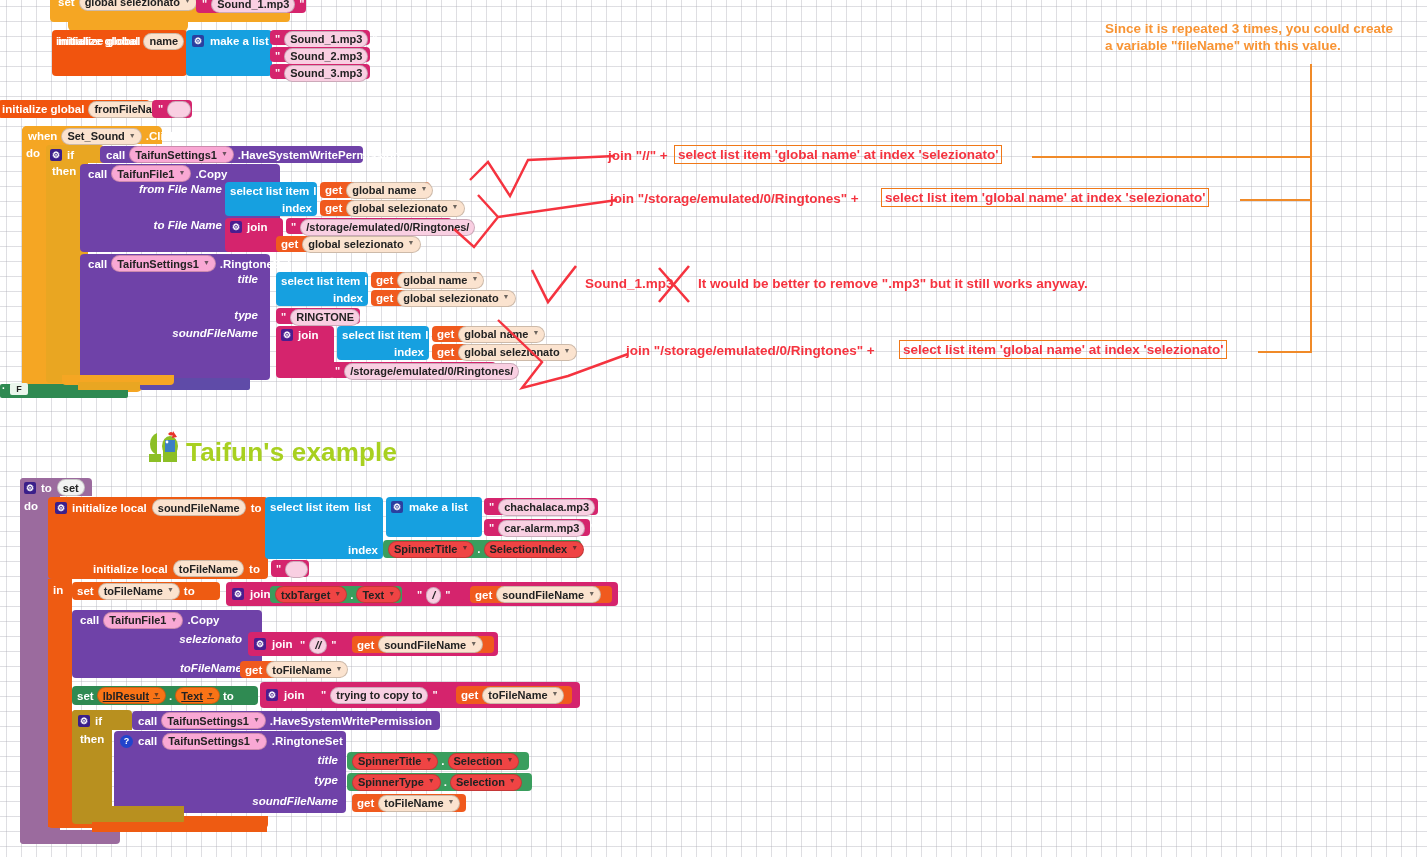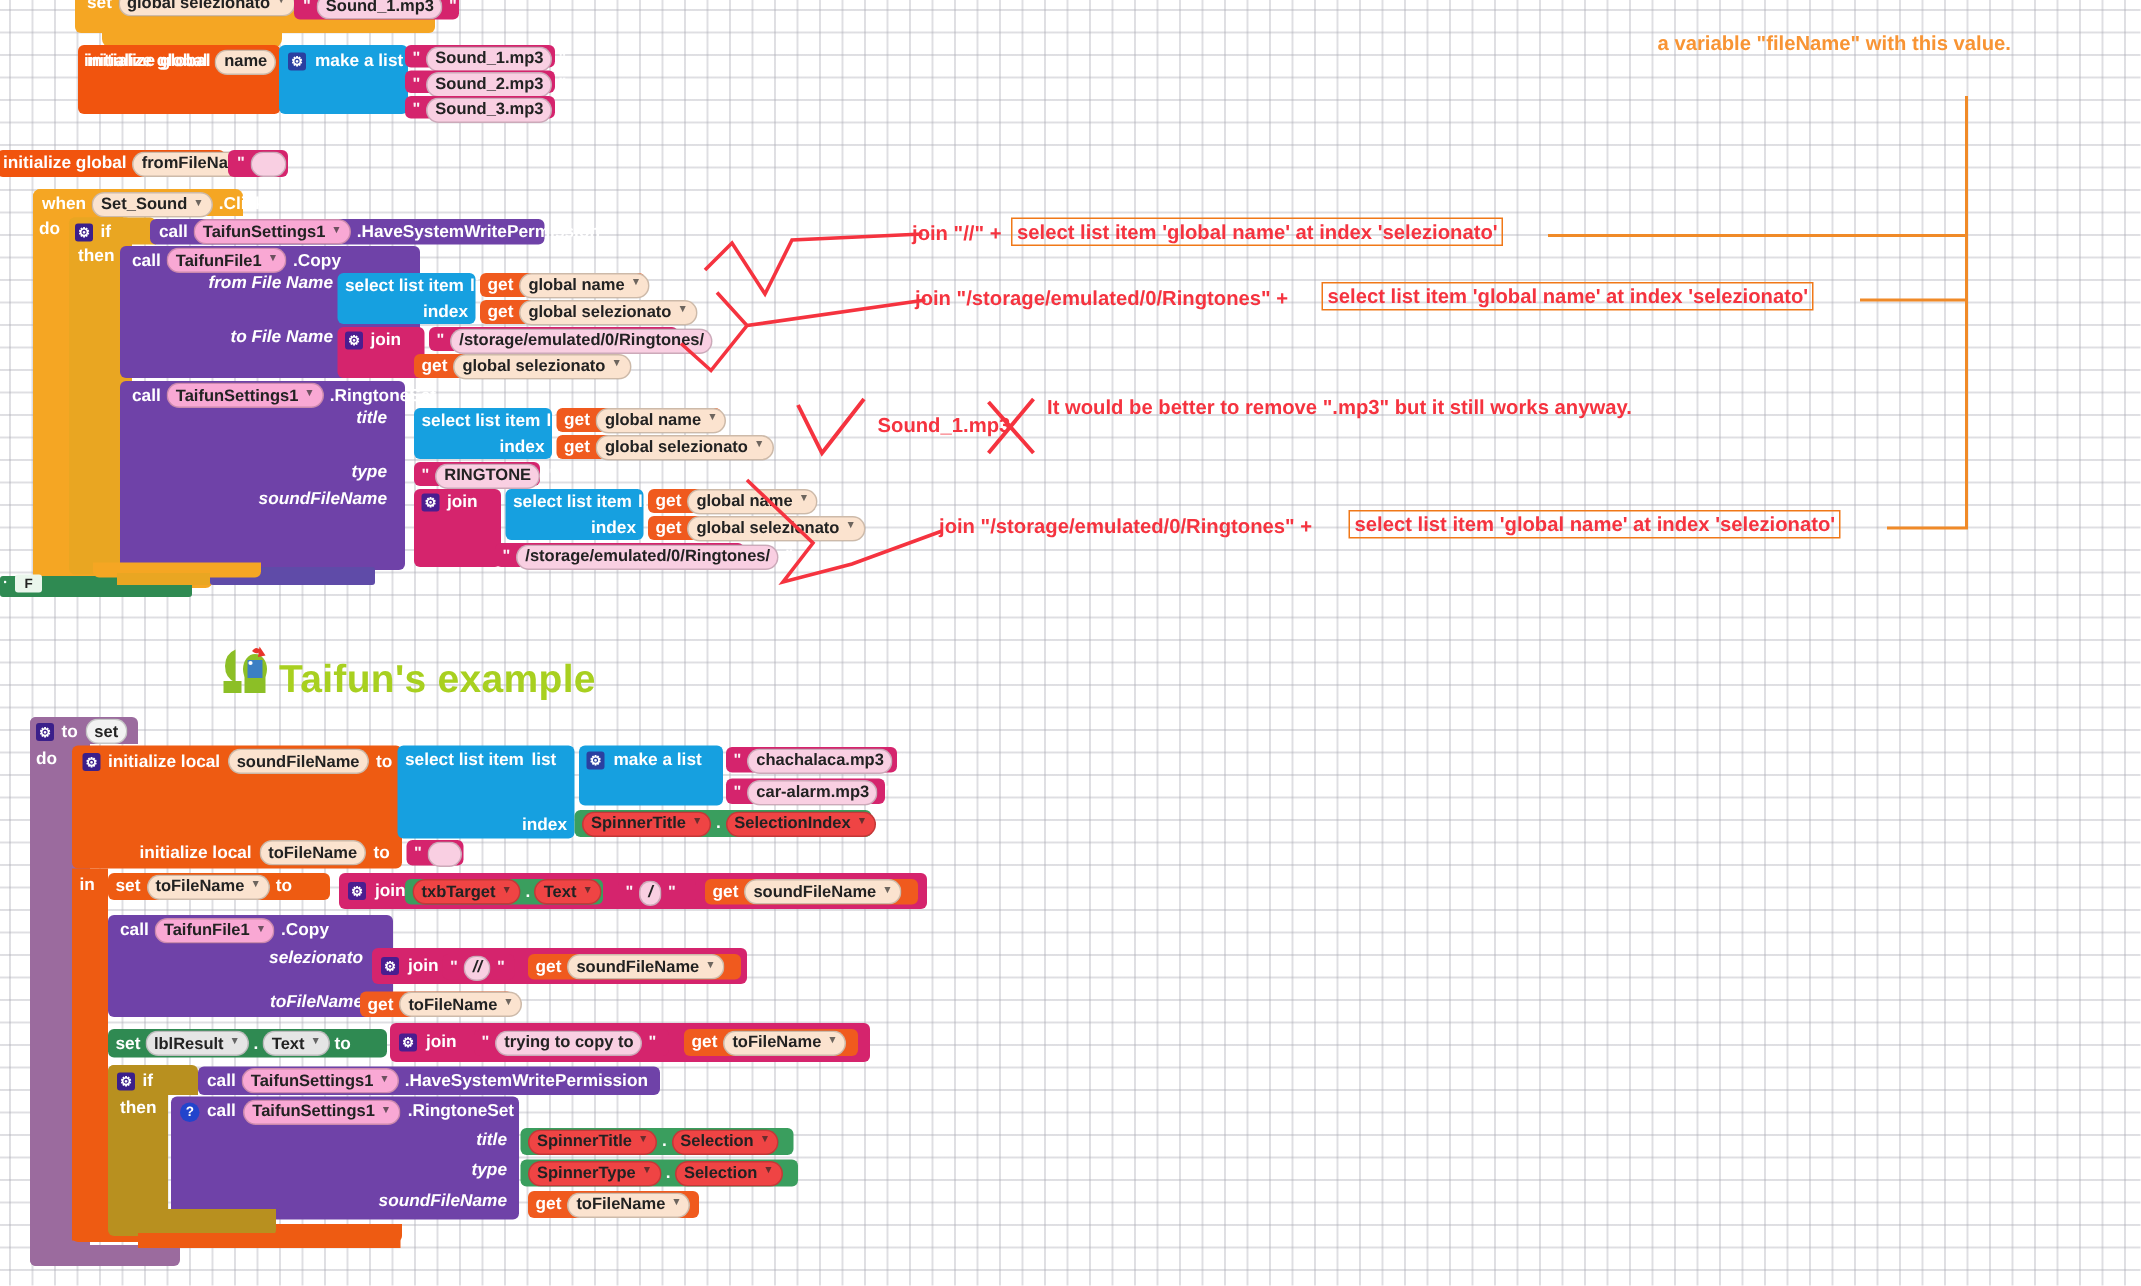--- a/index.html
+++ b/index.html
@@ -24,21 +24,21 @@
        white-space:nowrap;}
   .row{display:flex;align-items:center;gap:4px;height:20px;padding:0 5px;}
   .lbl{color:#fff;font-weight:bold;}
 
   
   .fld{background:#f9a8d4;color:#222;border-radius:9px;padding:0px 5px;
        font-weight:bold;font-size:11px;display:inline-flex;align-items:center;gap:4px;
        border:1px solid rgba(0,0,0,.18);height:15px;}
   .fld.light{background:#fbe3cf;}
   .fld.green{background:#ef4444;}
-  .fld.grn2{background:#e5e5e5;}
+  .fld.grn2{background:#f97316;text-decoration:underline;}
   .fld.pink{background:#f9cfe2;}
   .fld.white{background:#f2f2f2;}
   .caret{font-size:7px;opacity:.65;transform:translateY(-1px);}
 
   
   .gear{width:12px;height:12px;border-radius:2px;display:inline-flex;
         align-items:center;justify-content:center;font-size:9px;color:#fff;
         background:#4a1d8f;flex:0 0 auto;}
   .gear.dkblue{background:#2a3fa0;}
   .gear.plain{background:#3b1f8a;}
@@ -347,20 +347,21 @@
 </div>
 
 <div class="abs" style="left:140px;top:378px;width:110px;height:12px;background:#5f4ba8;border-radius:2px;"></div>
 <div class="abs" style="left:0px;top:384px;width:128px;height:14px;background:#2f8a52;border-radius:2px;"></div>
 <div class="abs" style="left:2px;top:383px;color:#fff;font-weight:bold;font-size:10px;">·</div>
 <div class="abs" style="left:10px;top:383px;width:18px;height:12px;background:#eaf6ec;border-radius:2px;color:#222;font-size:9px;font-weight:bold;text-align:center;line-height:12px;">F</div>
 <div class="abs" style="left:62px;top:375px;width:112px;height:10px;background:#f5a623;border-radius:0 0 4px 4px;"></div>
 <div class="abs" style="left:78px;top:382px;width:62px;height:8px;background:#e9a622;"></div>
 
 <div class="orange-note" style="left:1105px;top:20px;">
+  <div>Since it is repeated 3 times, you could create</div>
   <div>a variable "fileName" with this value.</div>
 </div>
 
 <div class="oline" style="left:1310px;top:64px;width:2px;height:288px;"></div>
 <div class="oline" style="left:1032px;top:156px;width:280px;height:2px;"></div>
 <div class="oline" style="left:1240px;top:199px;width:72px;height:2px;"></div>
 <div class="oline" style="left:1258px;top:351px;width:54px;height:2px;"></div>
 
 <svg class="abs" style="left:470px;top:150px;width:145px;height:60px;">
   <path d="M0 30 L18 12 L40 46 L58 10 L145 6" stroke="#f5333f" stroke-width="2.4" fill="none"></path>
@@ -382,21 +383,21 @@
 <div class="anno-box" style="left:899px;top:340px;">select list item 'global name' at index 'selezionato'</div>
 
 <svg class="abs" style="left:528px;top:266px;width:52px;height:42px;">
   <path d="M4 4 L20 36 L48 0" stroke="#f5333f" stroke-width="2.6" fill="none"></path>
 </svg>
 
 <div class="anno" style="left:585px;top:276px;">Sound_1.mp3</div>
 <svg class="abs" style="left:655px;top:262px;width:40px;height:44px;">
   <path d="M4 6 L34 40 M34 4 L4 40" stroke="#f5333f" stroke-width="2.6" fill="none"></path>
 </svg>
-<div class="anno" style="left:698px;top:264px;">It would be better to remove ".mp3" but it still works anyway.</div>
+<div class="anno" style="left:698px;top:276px;">It would be better to remove ".mp3" but it still works anyway.</div>
 
 <svg class="abs" style="left:148px;top:430px;width:36px;height:34px;">
   <path d="M2 14 q0 -8 7 -11 l0 22 q-7 -3 -7 -11 z" fill="#8cbf26"></path>
   <path d="M1 24 h12 v8 h-12 z" fill="#8cbf26"></path>
   <ellipse cx="22" cy="16" rx="8" ry="10" fill="#8cbf26"></ellipse>
   <path d="M15 20 h14 v12 h-14 z" fill="#8cbf26"></path>
   <path d="M17 10 h10 v12 h-10 z" fill="#3b7fc4"></path>
   <path d="M20 4 q3 -4 6 0 q-3 3 -6 0 z" fill="#e8342a"></path>
   <path d="M25 1 l4 6 l-5 1 z" fill="#e8342a"></path>
   <circle cx="19" cy="12" r="1.4" fill="#fff"></circle>

